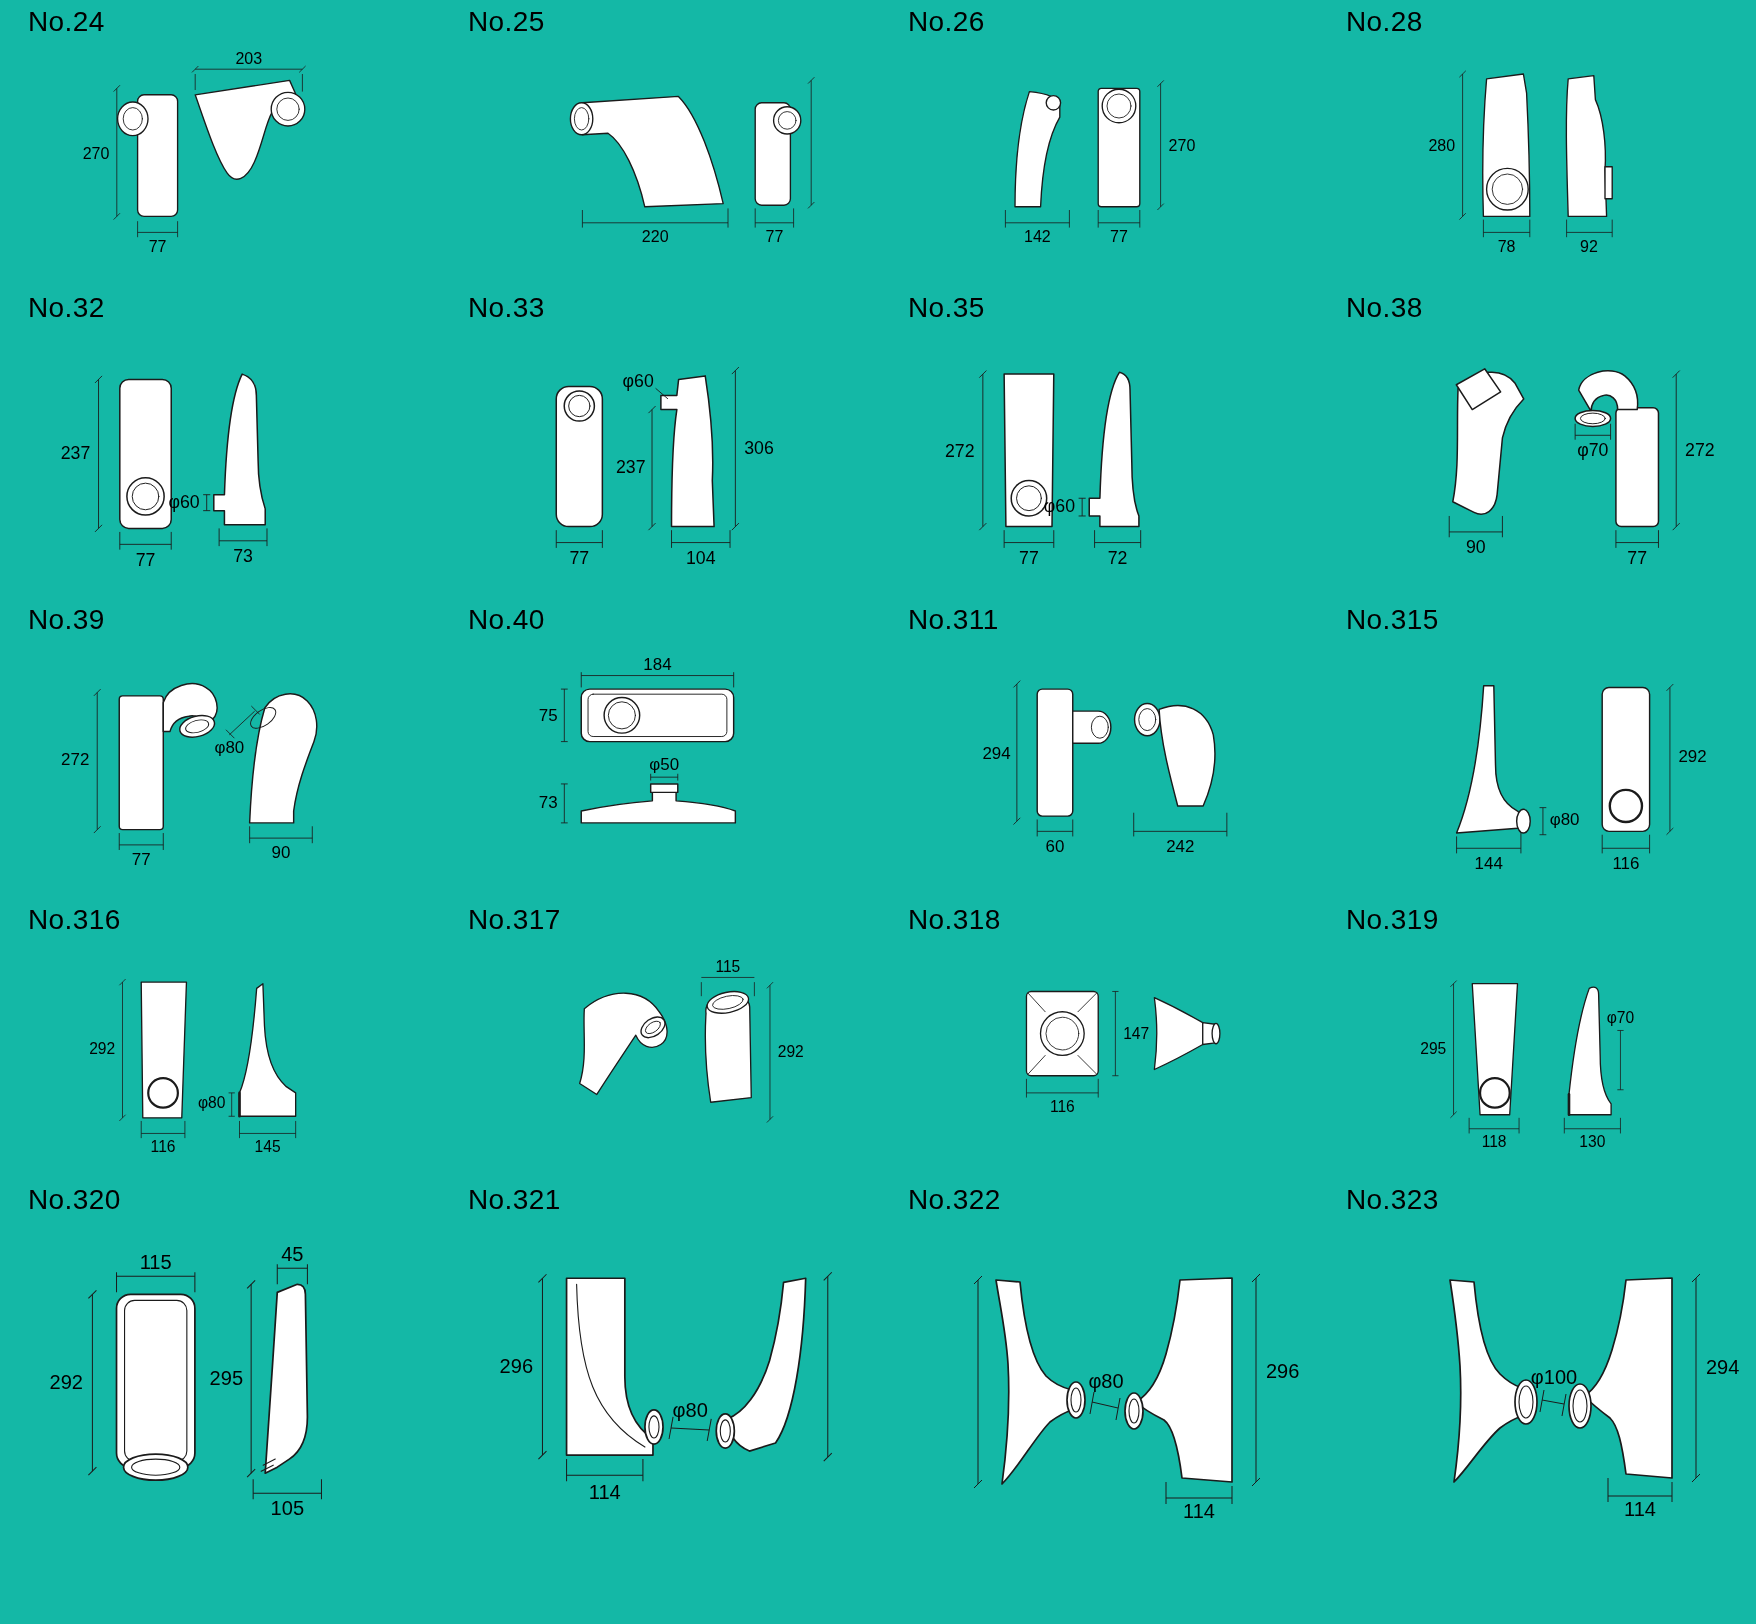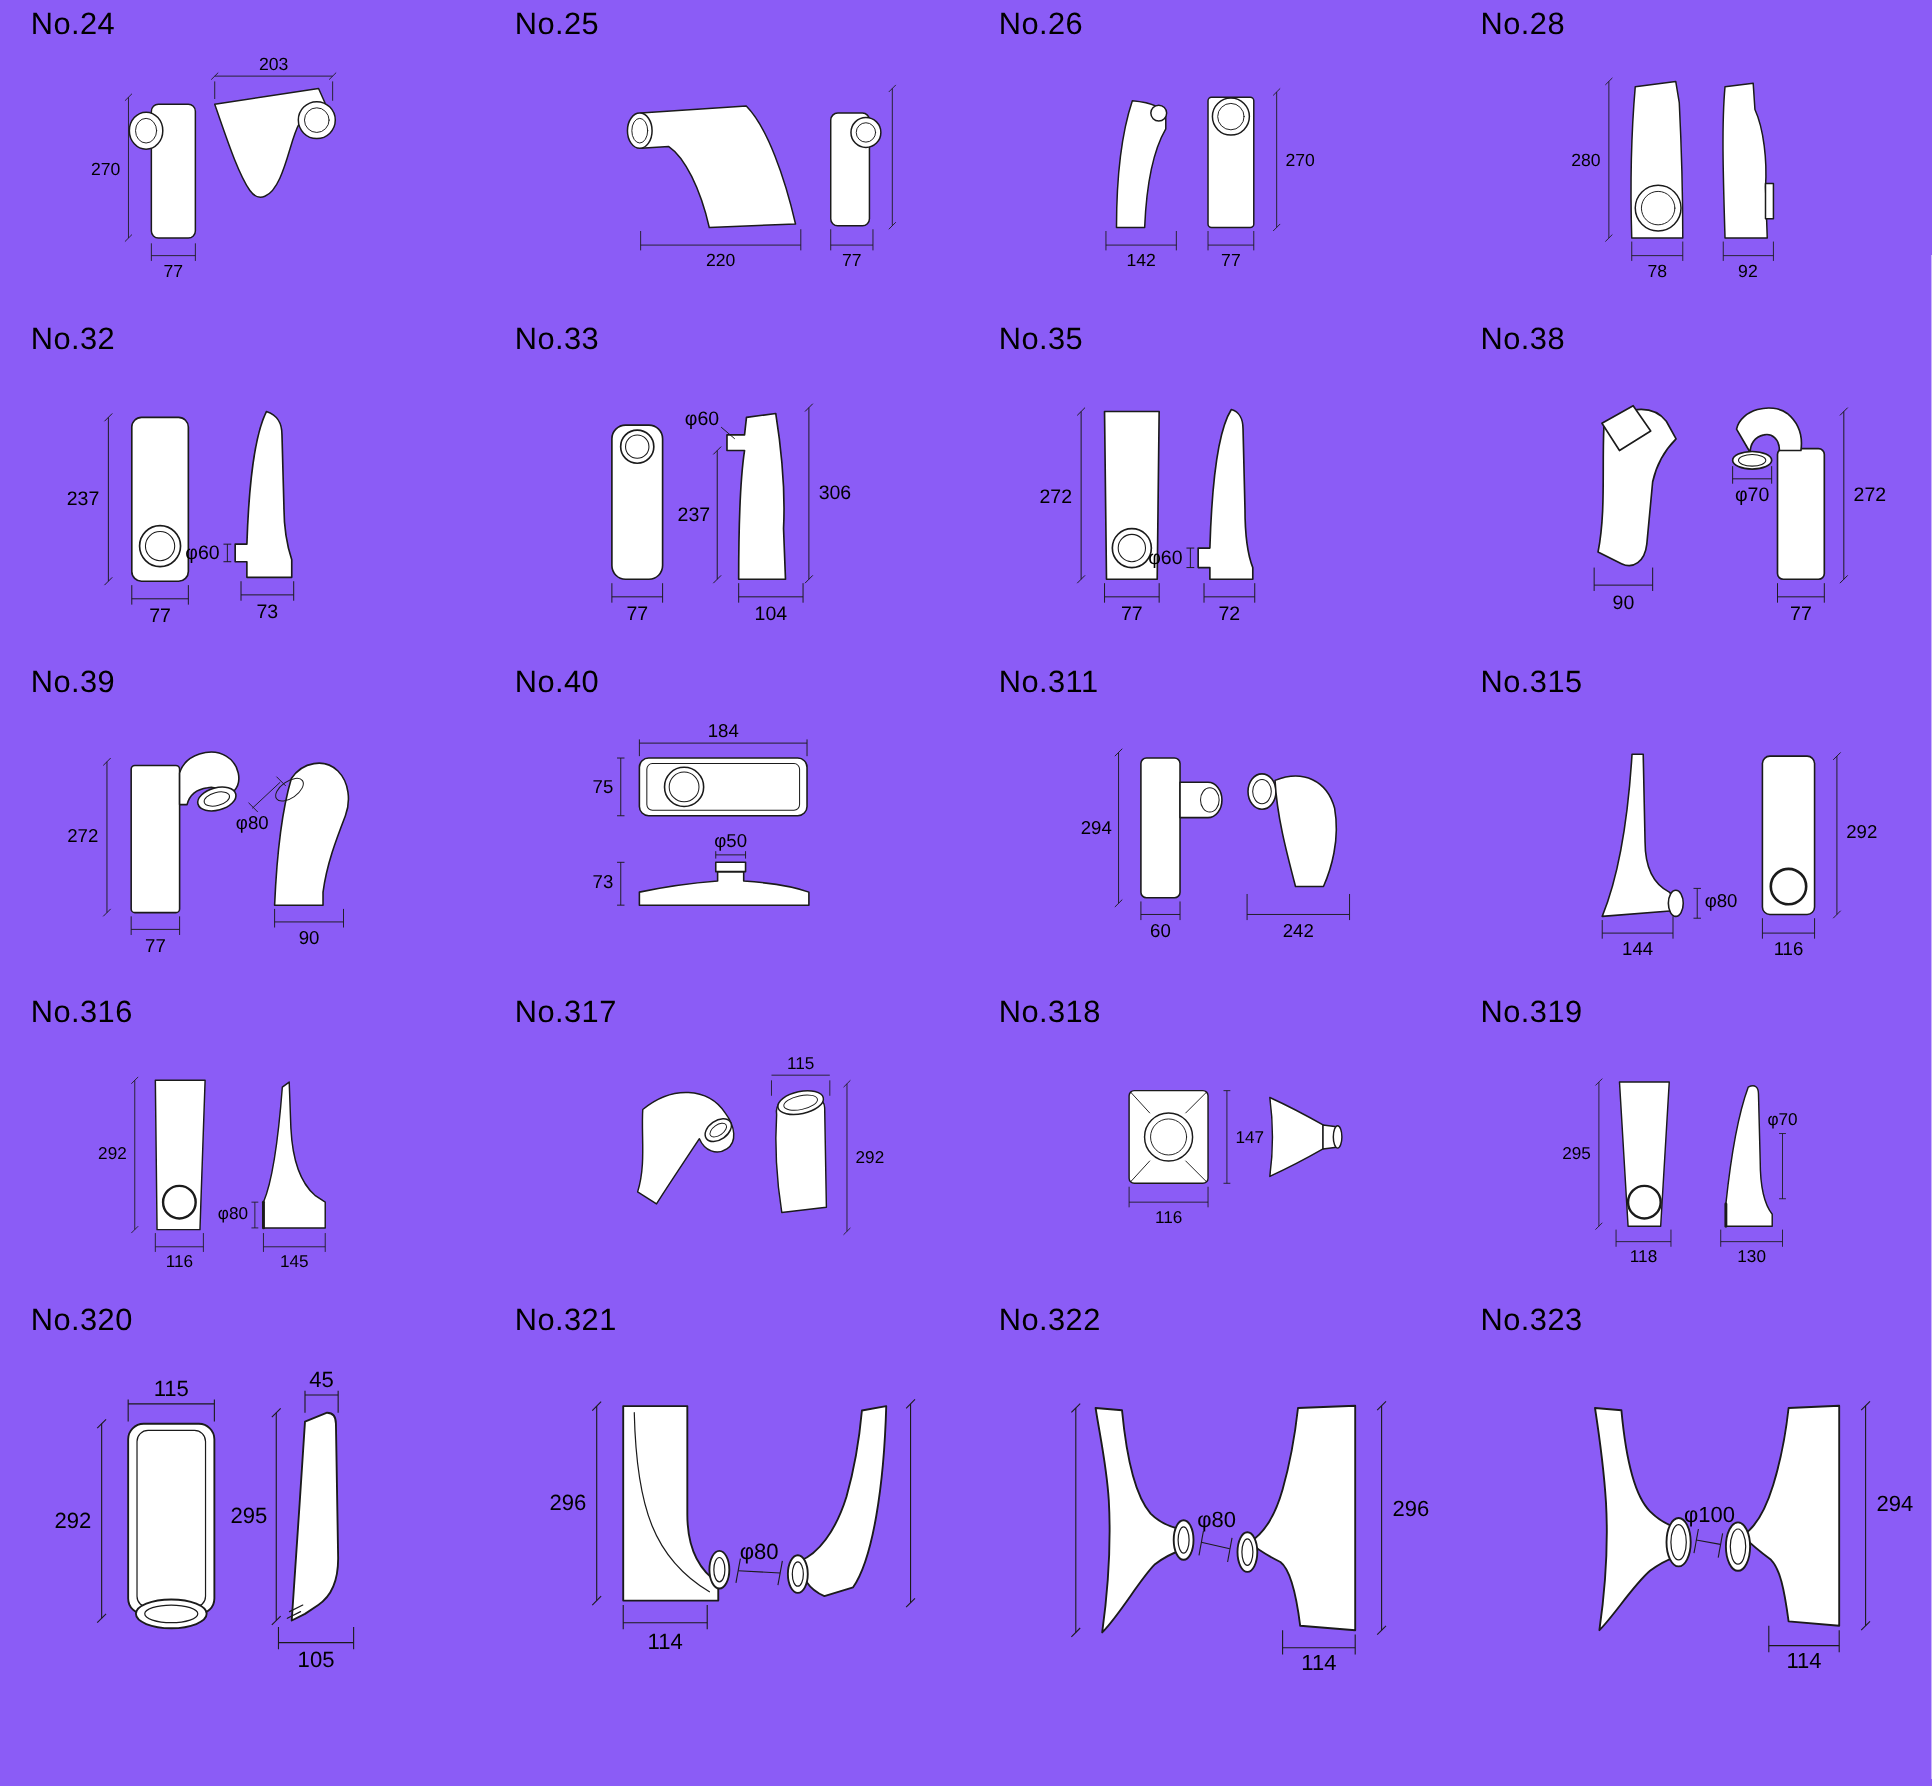--- a/index.html
+++ b/index.html
@@ -1,18 +1,18 @@
 <!DOCTYPE html>
 <html><head>
 <meta charset="utf-8">
 <style>
   *{box-sizing:border-box}
   html,body{margin:0;padding:0;background:#fff}
   body{font-family:"Liberation Sans",sans-serif}
-  .sheet{position:relative;width:1756px;height:1624px;background:#8b5cf6;display:grid;
+  .sheet{position:relative;width:1756px;height:1624px;background:#14b8a6;display:grid;
          grid-template-columns:440px 440px 438px 438px;
          grid-template-rows:286px 312px 300px 280px 446px;overflow:hidden}
   .cell{position:relative}
   .pt{position:absolute;top:6px;left:28px;font-size:28px;color:#000;letter-spacing:.4px}
   .cell svg{position:absolute;left:4px;top:42px;width:calc(100% - 8px);height:calc(100% - 46px)}
   .o{fill:#fff;stroke:#1b1b1b;stroke-width:1.7;stroke-linejoin:round;stroke-linecap:round}
   .o2{fill:none;stroke:#1b1b1b;stroke-width:1.1;stroke-linejoin:round;stroke-linecap:round}
   .oc{fill:#fff;stroke:#1b1b1b;stroke-width:2.8}
   .b{stroke:#1b1b1b;stroke-width:3.4;stroke-linecap:round}
   .d{stroke:#1b1b1b;stroke-width:1;fill:none}

